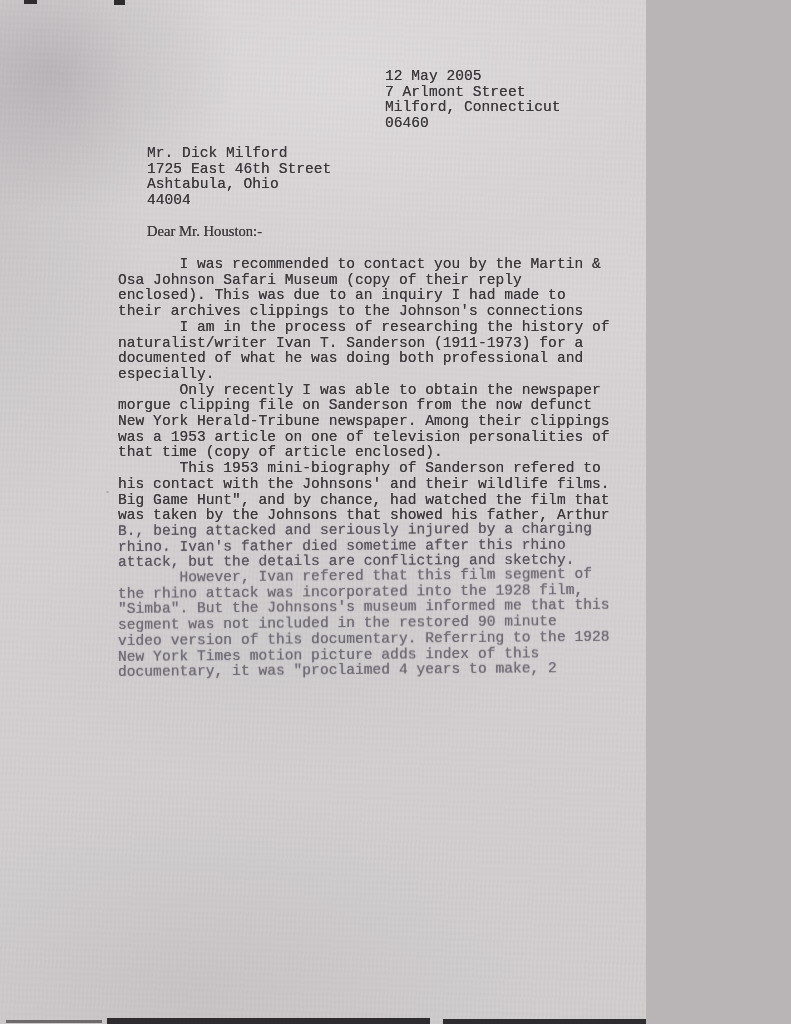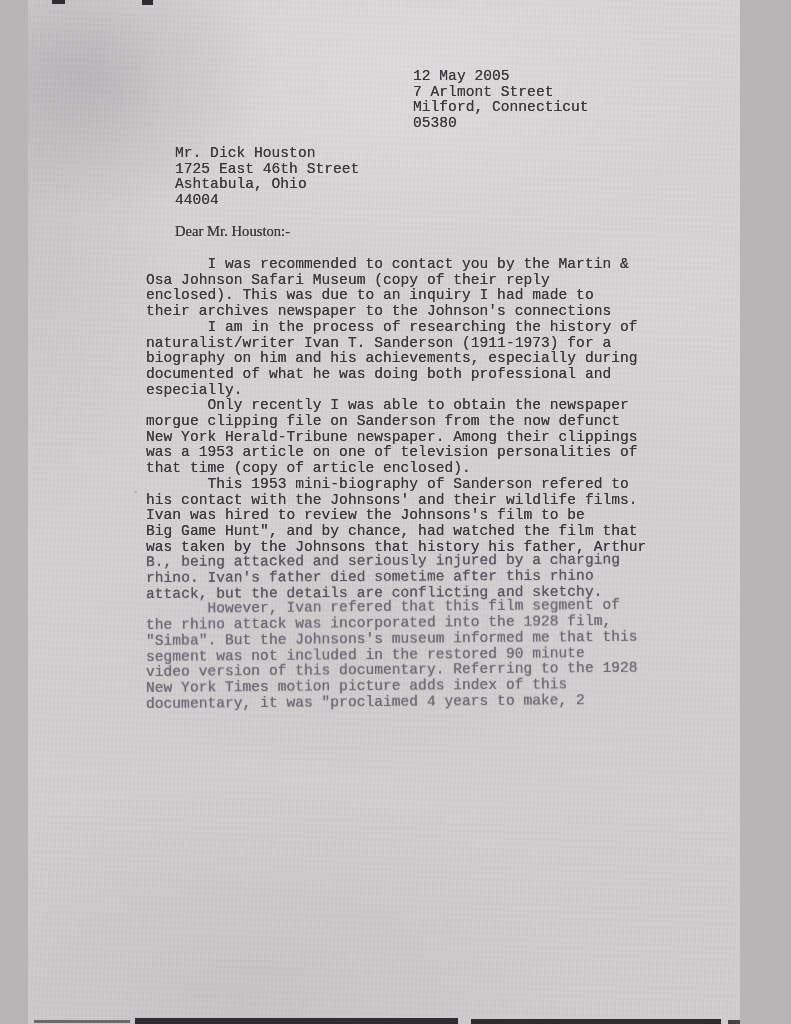--- a/index.html
+++ b/index.html
@@ -9,31 +9,30 @@
     --ink-fade2:#6e6a74;
     --edge:#2e2c2e;
   }
   html,body{margin:0;padding:0;}
   body{
     width:791px;height:1024px;overflow:hidden;
     background:#b9b5b7;
     font-family:"Liberation Mono","DejaVu Sans Mono",monospace;
   }
   .scan{
-    position:relative;width:712px;height:1024px;overflow:hidden;
+    position:relative;width:646px;height:1024px;overflow:hidden;
     background:
       
       radial-gradient(420px 260px at 55% 8%, rgba(255,255,255,.16), rgba(255,255,255,0) 70%),
       radial-gradient(300px 220px at 88% 30%, rgba(255,255,255,.07), rgba(255,255,255,0) 70%),
       radial-gradient(260px 200px at 8% 7%, rgba(95,90,96,.22), rgba(95,90,96,0) 72%),
       radial-gradient(200px 420px at 0% 22%, rgba(105,100,106,.12), rgba(105,100,106,0) 75%),
       radial-gradient(500px 300px at 30% 97%, rgba(110,105,110,.10), rgba(110,105,110,0) 70%),
       radial-gradient(340px 180px at 42% 63%, rgba(120,115,120,.06), rgba(120,115,120,0) 75%),
       linear-gradient(180deg, #d9d5d7 0%, #d6d2d4 45%, #d2cecf 100%);
-    margin-left: 28px;
   }
   .grain{
     position:absolute;inset:0;pointer-events:none;opacity:.5;
     background-image:
       repeating-linear-gradient(93deg, rgba(255,255,255,.022) 0 2px, rgba(0,0,0,.022) 2px 4px),
       repeating-linear-gradient(2deg, rgba(255,255,255,.015) 0 3px, rgba(0,0,0,.015) 3px 6px);
   }
   .tline{
     white-space:pre;
     font-size:14.6px;
@@ -70,54 +69,52 @@
 
   <div class="grain"></div>
 
   <div class="edge-mark" style="left:24px;top:0;width:13px;height:4px;"></div>
   <div class="edge-mark" style="left:114px;top:0;width:11px;height:5px;"></div>
 
   <div class="block sender-block">
       <div class="tline">12 May 2005</div>
       <div class="tline">7 Arlmont Street</div>
       <div class="tline">Milford, Connecticut</div>
-      <div class="tline">05380</div>
+      <div class="tline">06460</div>
     </div>
 
   <div class="block recipient-block">
-      <div class="tline">Mr. Dick Houston</div>
+      <div class="tline">Mr. Dick Milford</div>
       <div class="tline">1725 East 46th Street</div>
       <div class="tline">Ashtabula, Ohio</div>
       <div class="tline">44004</div>
     </div>
 
   <div class="block salutation-block">
     <div class="tline">Dear Mr. Houston:-</div>
   </div>
 
   <div class="block body-block">
       <div class="tline">       I was recommended to contact you by the Martin &amp;</div>
       <div class="tline">Osa Johnson Safari Museum (copy of their reply</div>
       <div class="tline">enclosed). This was due to an inquiry I had made to</div>
-      <div class="tline">their archives newspaper to the Johnson's connections</div>
+      <div class="tline">their archives clippings to the Johnson's connections</div>
       <div class="tline">       I am in the process of researching the history of</div>
       <div class="tline">naturalist/writer Ivan T. Sanderson (1911-1973) for a</div>
-      <div class="tline">biography on him and his achievements, especially during</div>
       <div class="tline">documented of what he was doing both professional and</div>
       <div class="tline">especially.</div>
       <div class="tline">       Only recently I was able to obtain the newspaper</div>
       <div class="tline">morgue clipping file on Sanderson from the now defunct</div>
       <div class="tline">New York Herald-Tribune newspaper. Among their clippings</div>
       <div class="tline">was a 1953 article on one of television personalities of</div>
       <div class="tline">that time (copy of article enclosed).</div>
       <div class="tline">       This 1953 mini-biography of Sanderson refered to</div>
       <div class="tline">his contact with the Johnsons' and their wildlife films.</div>
-      <div class="tline">Ivan was hired to review the Johnsons's film to be</div>
       <div class="tline">Big Game Hunt", and by chance, had watched the film that</div>
-      <div class="tline">was taken by the Johnsons that history his father, Arthur</div>
+      <div class="tline">was taken by the Johnsons that showed his father, Arthur</div>
       <div class="tline fade1">B., being attacked and seriously injured by a charging</div>
       <div class="tline fade1">rhino. Ivan's father died sometime after this rhino</div>
       <div class="tline fade1">attack, but the details are conflicting and sketchy.</div>
       <div class="tline fade2">       However, Ivan refered that this film segment of</div>
       <div class="tline fade2">the rhino attack was incorporated into the 1928 film,</div>
       <div class="tline fade2">"Simba". But the Johnsons's museum informed me that this</div>
       <div class="tline fade2">segment was not included in the restored 90 minute</div>
       <div class="tline fade2">video version of this documentary. Referring to the 1928</div>
       <div class="tline fade2">New York Times motion picture adds index of this</div>
       <div class="tline fade2">documentary, it was "proclaimed 4 years to make, 2</div>

